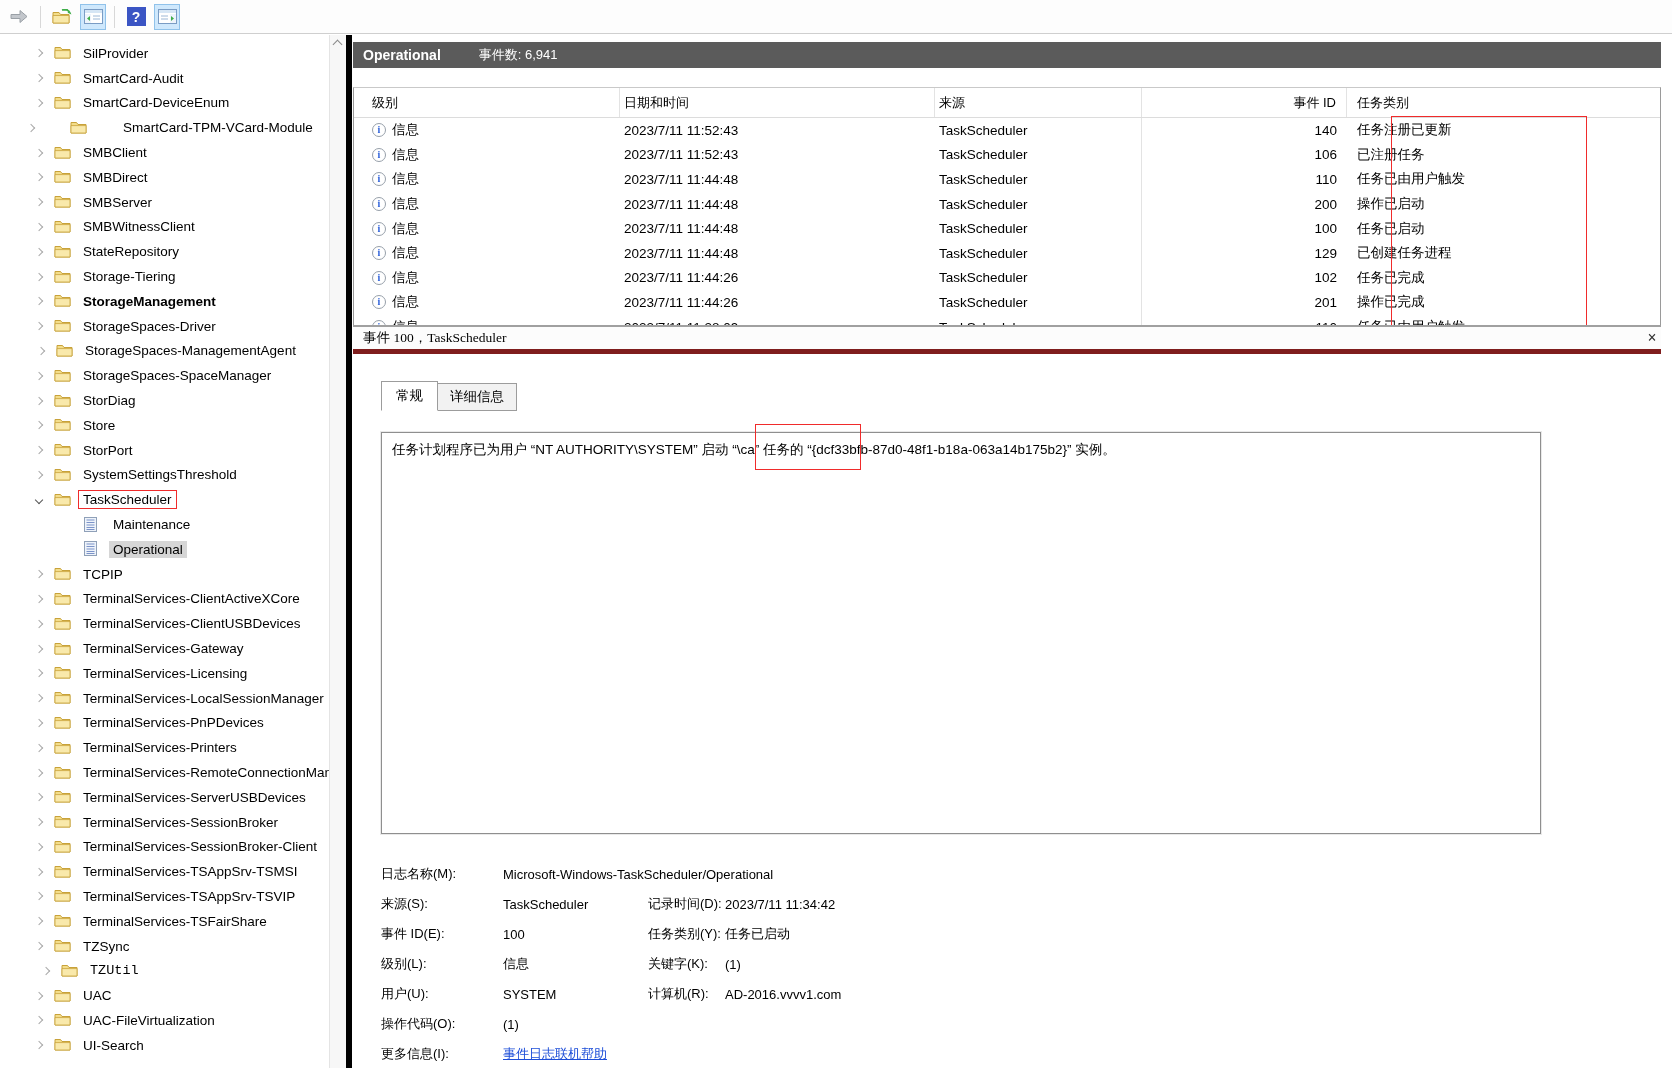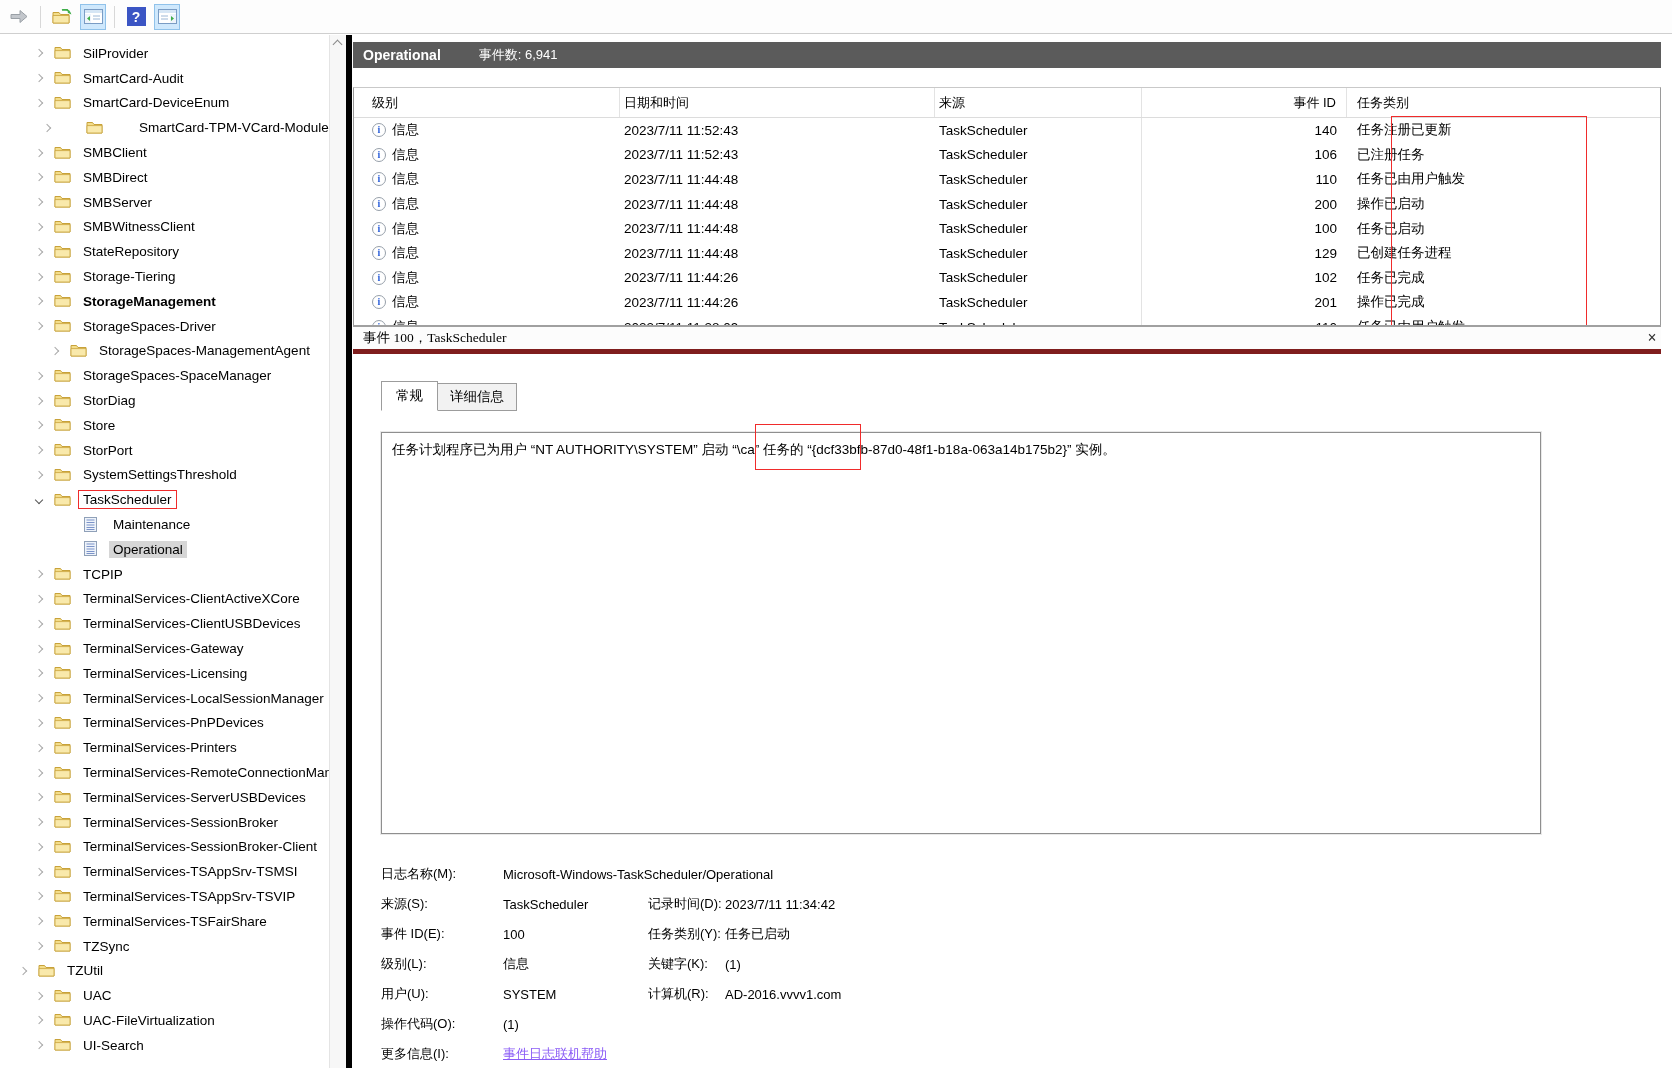--- a/index.html
+++ b/index.html
@@ -81,21 +81,21 @@
               padding:8px 10px; font-size:13.5px; }
   #desc-red-box { position:absolute; left:402px; top:97px; width:106px; height:46px;
                   border:1.5px solid #f02b2b; pointer-events:none; z-index:3; }
 
   #fields { position:absolute; left:28px; top:532px; width:1240px; font-size:13px; }
   .frow { display:flex; height:30px; align-items:center; }
   .fl1 { width:122px; }
   .fv1 { width:145px; }
   .fl2 { width:77px; }
   .fv2 { flex:1; }
-  .link { color:#8b5cf6; text-decoration:underline; }
+  .link { color:#1d4ed8; text-decoration:underline; }
 </style>
 </head>
 <body>
 
 <div id="toolbar">
   <span class="tb-btn">
     <svg width="20" height="15" viewBox="0 0 20 15">
         <path d="M2 5.5 h9 V1.5 L18 7.5 11 13.5 V9.5 H2 Z" fill="#c3c7cc" stroke="#9aa0a6"></path>
       </svg>
   </span>
@@ -158,21 +158,21 @@
       <div class="tree-row" style="padding-left: 36px;">
         <span class="chev chev-right"></span>
         <span class="tree-icon">
           <svg width="17" height="14" viewBox="0 0 17 14">
             <path d="M1 2.5 L6.5 2.5 L8 4.5 L16 4.5 L16 13 L1 13 Z" fill="#f3dd8a" stroke="#c8a23a"></path>
             <path d="M1 5.6 L16 5.6 L16 13 L1 13 Z" fill="#f9e9ab" stroke="#c8a23a" stroke-width="0.8"></path>
           </svg>
         </span>
         <span class="tree-label">SmartCard-DeviceEnum</span>
       </div>
-      <div class="tree-row" style="padding-left: 44px; gap: 24px;">
+      <div class="tree-row" style="padding-left: 28px; gap: 24px;">
         <span class="chev chev-right"></span>
         <span class="tree-icon">
           <svg width="17" height="14" viewBox="0 0 17 14">
             <path d="M1 2.5 L6.5 2.5 L8 4.5 L16 4.5 L16 13 L1 13 Z" fill="#f3dd8a" stroke="#c8a23a"></path>
             <path d="M1 5.6 L16 5.6 L16 13 L1 13 Z" fill="#f9e9ab" stroke="#c8a23a" stroke-width="0.8"></path>
           </svg>
         </span>
         <span class="tree-label">SmartCard-TPM-VCard-Module</span>
       </div>
       <div class="tree-row" style="padding-left: 36px;">
@@ -248,21 +248,21 @@
       <div class="tree-row" style="padding-left: 36px;">
         <span class="chev chev-right"></span>
         <span class="tree-icon">
           <svg width="17" height="14" viewBox="0 0 17 14">
             <path d="M1 2.5 L6.5 2.5 L8 4.5 L16 4.5 L16 13 L1 13 Z" fill="#f3dd8a" stroke="#c8a23a"></path>
             <path d="M1 5.6 L16 5.6 L16 13 L1 13 Z" fill="#f9e9ab" stroke="#c8a23a" stroke-width="0.8"></path>
           </svg>
         </span>
         <span class="tree-label">StorageSpaces-Driver</span>
       </div>
-      <div class="tree-row" style="padding-left: 52px;">
+      <div class="tree-row" style="padding-left: 38px;">
         <span class="chev chev-right"></span>
         <span class="tree-icon">
           <svg width="17" height="14" viewBox="0 0 17 14">
             <path d="M1 2.5 L6.5 2.5 L8 4.5 L16 4.5 L16 13 L1 13 Z" fill="#f3dd8a" stroke="#c8a23a"></path>
             <path d="M1 5.6 L16 5.6 L16 13 L1 13 Z" fill="#f9e9ab" stroke="#c8a23a" stroke-width="0.8"></path>
           </svg>
         </span>
         <span class="tree-label">StorageSpaces-ManagementAgent</span>
       </div>
       <div class="tree-row" style="padding-left: 36px;">
@@ -510,21 +510,21 @@
       <div class="tree-row" style="padding-left: 36px;">
         <span class="chev chev-right"></span>
         <span class="tree-icon">
           <svg width="17" height="14" viewBox="0 0 17 14">
             <path d="M1 2.5 L6.5 2.5 L8 4.5 L16 4.5 L16 13 L1 13 Z" fill="#f3dd8a" stroke="#c8a23a"></path>
             <path d="M1 5.6 L16 5.6 L16 13 L1 13 Z" fill="#f9e9ab" stroke="#c8a23a" stroke-width="0.8"></path>
           </svg>
         </span>
         <span class="tree-label">TZSync</span>
       </div>
-      <div class="tree-row" style="padding-left: 20px;">
+      <div class="tree-row" style="padding-left: 43px; font-family: Liberation Mono, monospace;">
         <span class="chev chev-right"></span>
         <span class="tree-icon">
           <svg width="17" height="14" viewBox="0 0 17 14">
             <path d="M1 2.5 L6.5 2.5 L8 4.5 L16 4.5 L16 13 L1 13 Z" fill="#f3dd8a" stroke="#c8a23a"></path>
             <path d="M1 5.6 L16 5.6 L16 13 L1 13 Z" fill="#f9e9ab" stroke="#c8a23a" stroke-width="0.8"></path>
           </svg>
         </span>
         <span class="tree-label">TZUtil</span>
       </div>
       <div class="tree-row" style="padding-left: 36px;">

